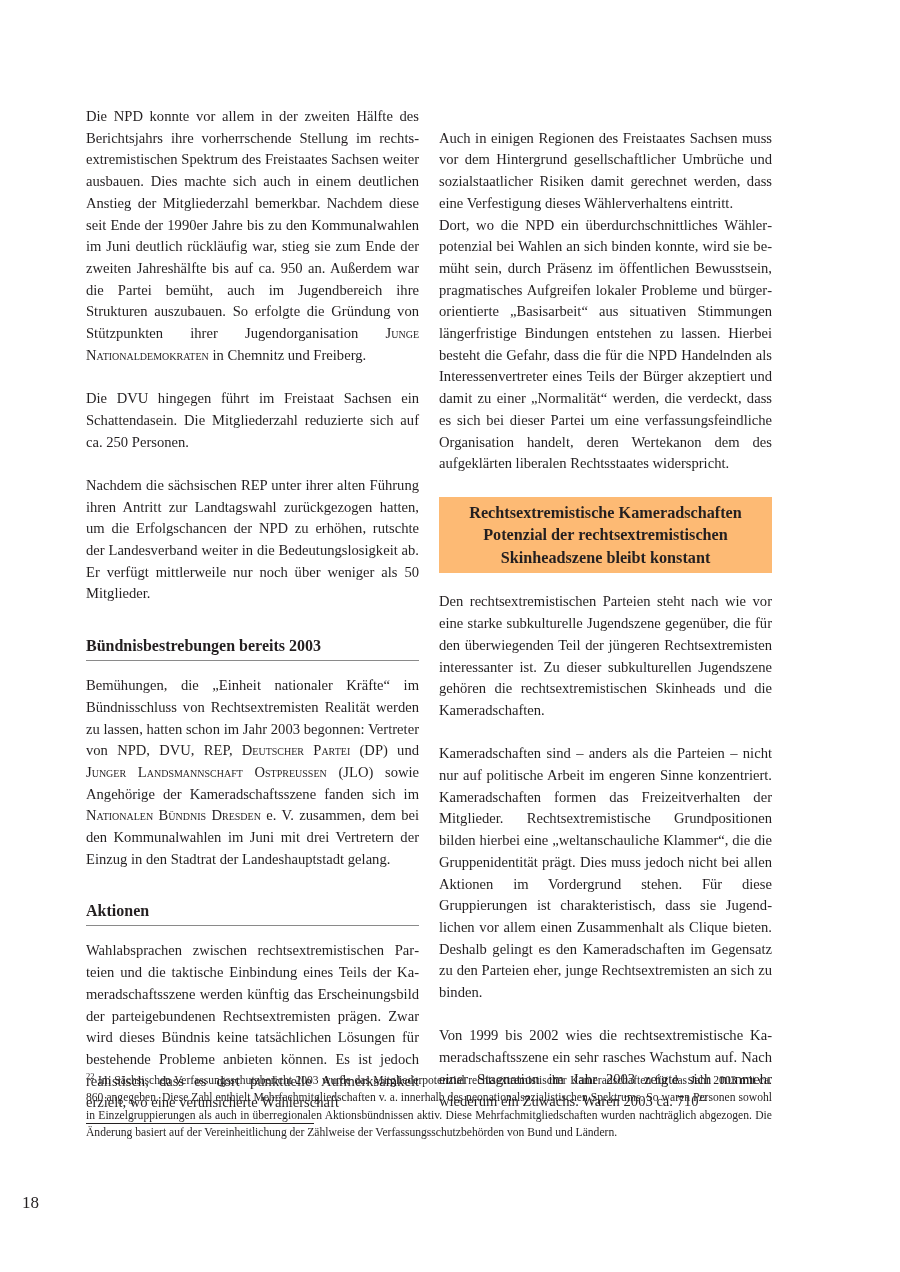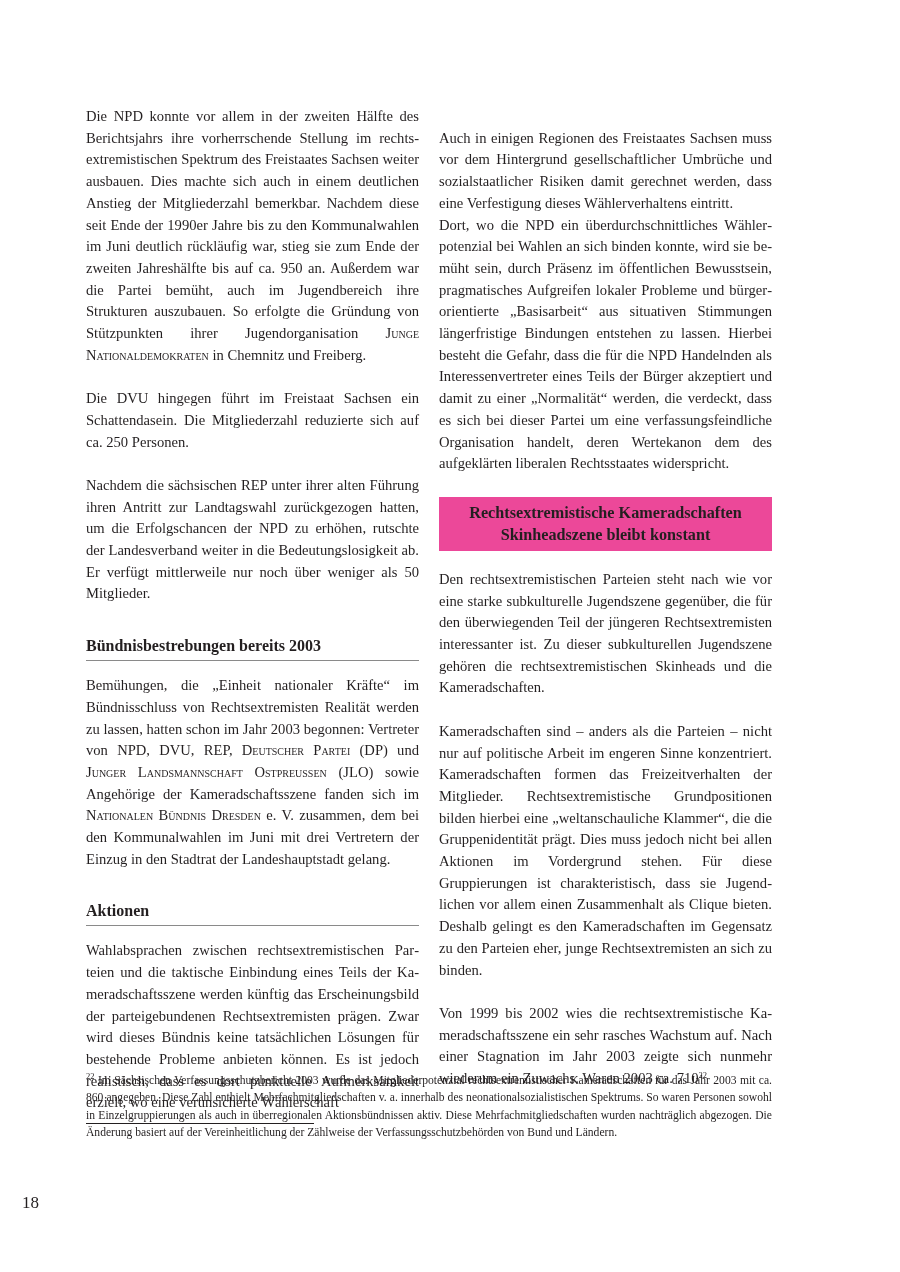--- a/index.html
+++ b/index.html
@@ -13,21 +13,21 @@
     .col-left { left: 86px; top: 106px; }
     .col-right { left: 439px; top: 106px; }
     .heading {
       font-weight: bold; font-size: 16px; line-height: 22px;
       border-bottom: 1.2px solid #8a8a8a; padding-bottom: 3px; margin: 0 0 14px 0;
     }
     .para { margin: 0; text-align: justify; text-align-last: left; hyphens: manual; }
     .gap { height: 21.7px; }
     .sc { font-variant: small-caps; }
     .boxhead {
-      background: #ec4899; font-weight: bold; font-size: 16.2px; line-height: 22.5px;
+      background: #fdba74; font-weight: bold; font-size: 16.2px; line-height: 22.5px;
       text-align: center; padding: 5px 4px 4px; margin: 0 0 18px 0;
     }
     .footnote-rule { position: absolute; left: 86px; top: 1123px; width: 228px; border-top: 1px solid #231f20; }
     .footnote {
       position: absolute; left: 86px; top: 1072px; width: 686px;
       font-size: 11.6px; line-height: 17.4px; text-align: justify; text-align-last: left;
     }
     .footnote sup, .col sup { font-size: 8.5px; vertical-align: 5px; line-height: 0; }
     .pagenum { position: absolute; left: 22px; top: 1193px; font-size: 17px; }
   </style>
@@ -48,20 +48,21 @@
   <p class="para">Wahlabsprachen zwischen rechtsextremistischen Par­teien und die taktische Einbindung eines Teils der Ka­meradschaftsszene werden künftig das Erscheinungs­bild der parteigebundenen Rechtsextremisten prägen. Zwar wird dieses Bündnis keine tatsächlichen Lösun­gen für bestehende Probleme anbieten können. Es ist jedoch realistisch, dass es dort punktuelle Aufmerk­samkeit erzielt, wo eine verunsicherte Wählerschaft</p>
 </div>
 
 <div class="col col-right">
   <div class="gap"></div>
   <p class="para">Auch in einigen Regionen des Freistaates Sachsen muss vor dem Hintergrund gesellschaftlicher Umbrüche und sozialstaatlicher Risiken damit gerechnet werden, dass eine Verfestigung dieses Wählerverhaltens eintritt.</p>
   <p class="para">Dort, wo die NPD ein überdurchschnittliches Wähler­potenzial bei Wahlen an sich binden konnte, wird sie be­müht sein, durch Präsenz im öffentlichen Bewusstsein, pragmatisches Aufgreifen lokaler Probleme und bürger­orientierte „Basisarbeit“ aus situativen Stimmungen längerfristige Bindungen entstehen zu lassen. Hierbei besteht die Gefahr, dass die für die NPD Handelnden als Interessenvertreter eines Teils der Bürger akzeptiert und damit zu einer „Normalität“ werden, die verdeckt, dass es sich bei dieser Partei um eine verfassungsfeindli­che Organisation handelt, deren Wertekanon dem des aufgeklärten liberalen Rechtsstaates widerspricht.</p>
   <div style="height:22px"></div>
   <div class="boxhead">
     <div>Rechtsextremistische Kameradschaften</div>
+    <div>Potenzial der rechtsextremistischen</div>
     <div>Skinheadszene bleibt konstant</div>
   </div>
   <p class="para">Den rechtsextremistischen Parteien steht nach wie vor eine starke subkulturelle Jugendszene gegenüber, die für den überwiegenden Teil der jüngeren Rechtsextre­misten interessanter ist. Zu dieser subkulturellen Ju­gendszene gehören die rechtsextremistischen Skinhe­ads und die Kameradschaften.</p>
   <div class="gap"></div>
   <p class="para">Kameradschaften sind – anders als die Parteien – nicht nur auf politische Arbeit im engeren Sinne konzen­triert. Kameradschaften formen das Freizeitverhalten der Mitglieder. Rechtsextremistische Grundpositionen bilden hierbei eine „weltanschauliche Klammer“, die die Gruppenidentität prägt. Dies muss jedoch nicht bei allen Aktionen im Vordergrund stehen. Für diese Gruppierungen ist charakteristisch, dass sie Jugend­lichen vor allem einen Zusammenhalt als Clique bie­ten. Deshalb gelingt es den Kameradschaften im Gegensatz zu den Parteien eher, junge Rechtsextre­misten an sich zu binden.</p>
   <div class="gap"></div>
   <p class="para"><span>Von 1999 bis 2002 wies die rechtsextremistische Ka­meradschaftsszene ein sehr rasches Wachstum auf. Nach einer Stagnation im Jahr 2003 zeigte sich nun­mehr wiederum ein Zuwachs. Waren 2003 ca. 710</span><sup>22</sup></p>
 </div>
 
 <div class="footnote-rule"></div>

